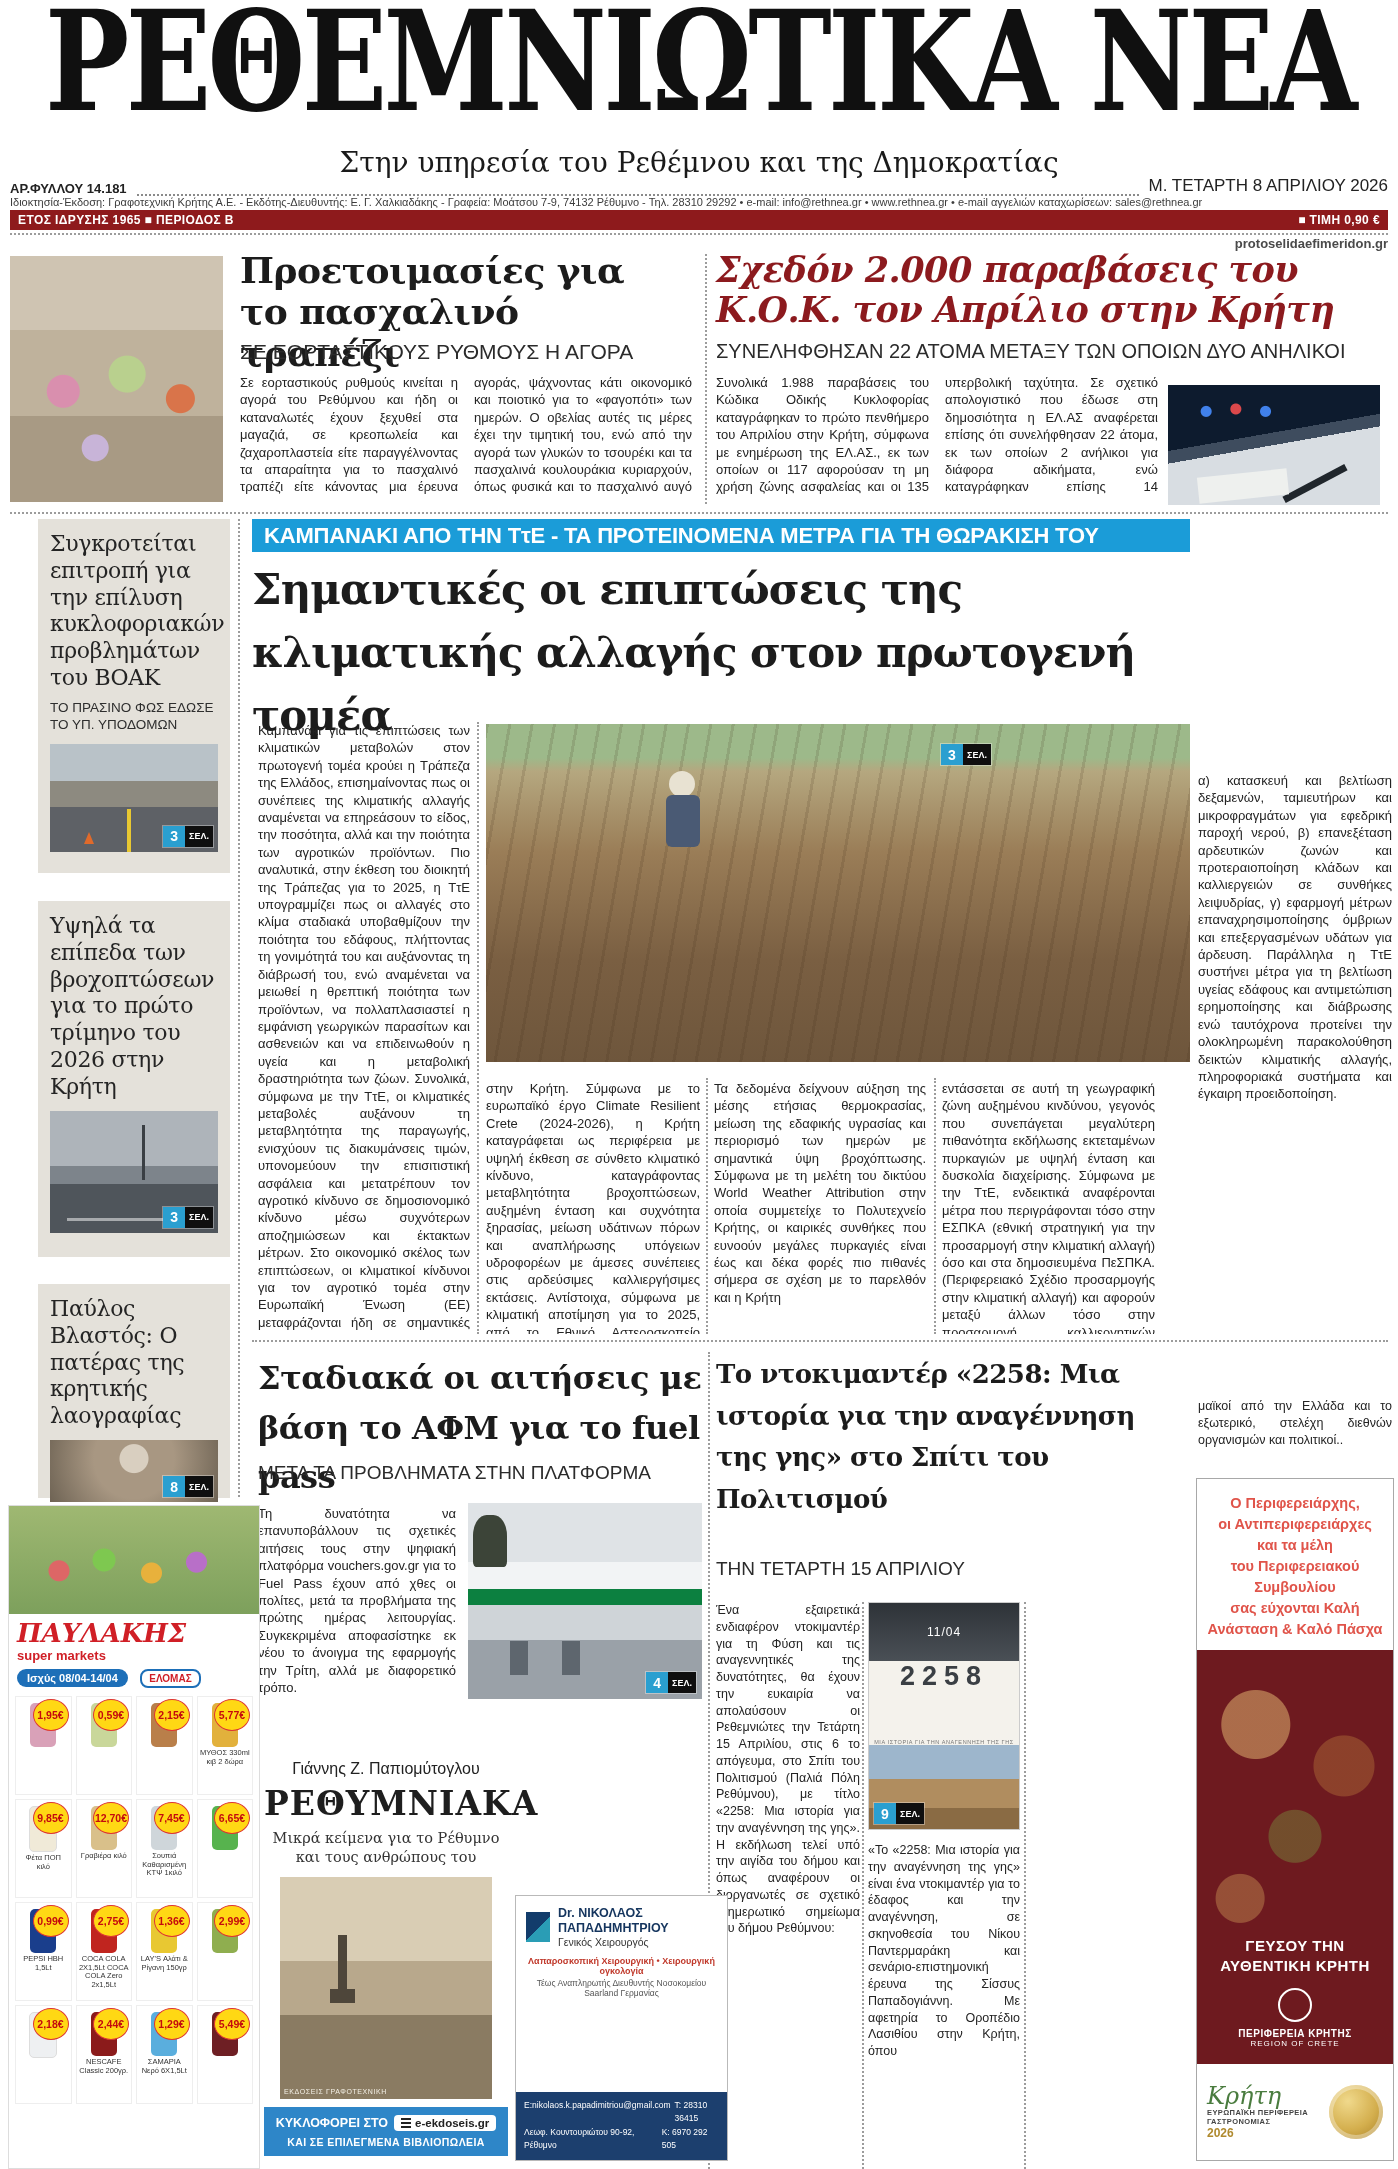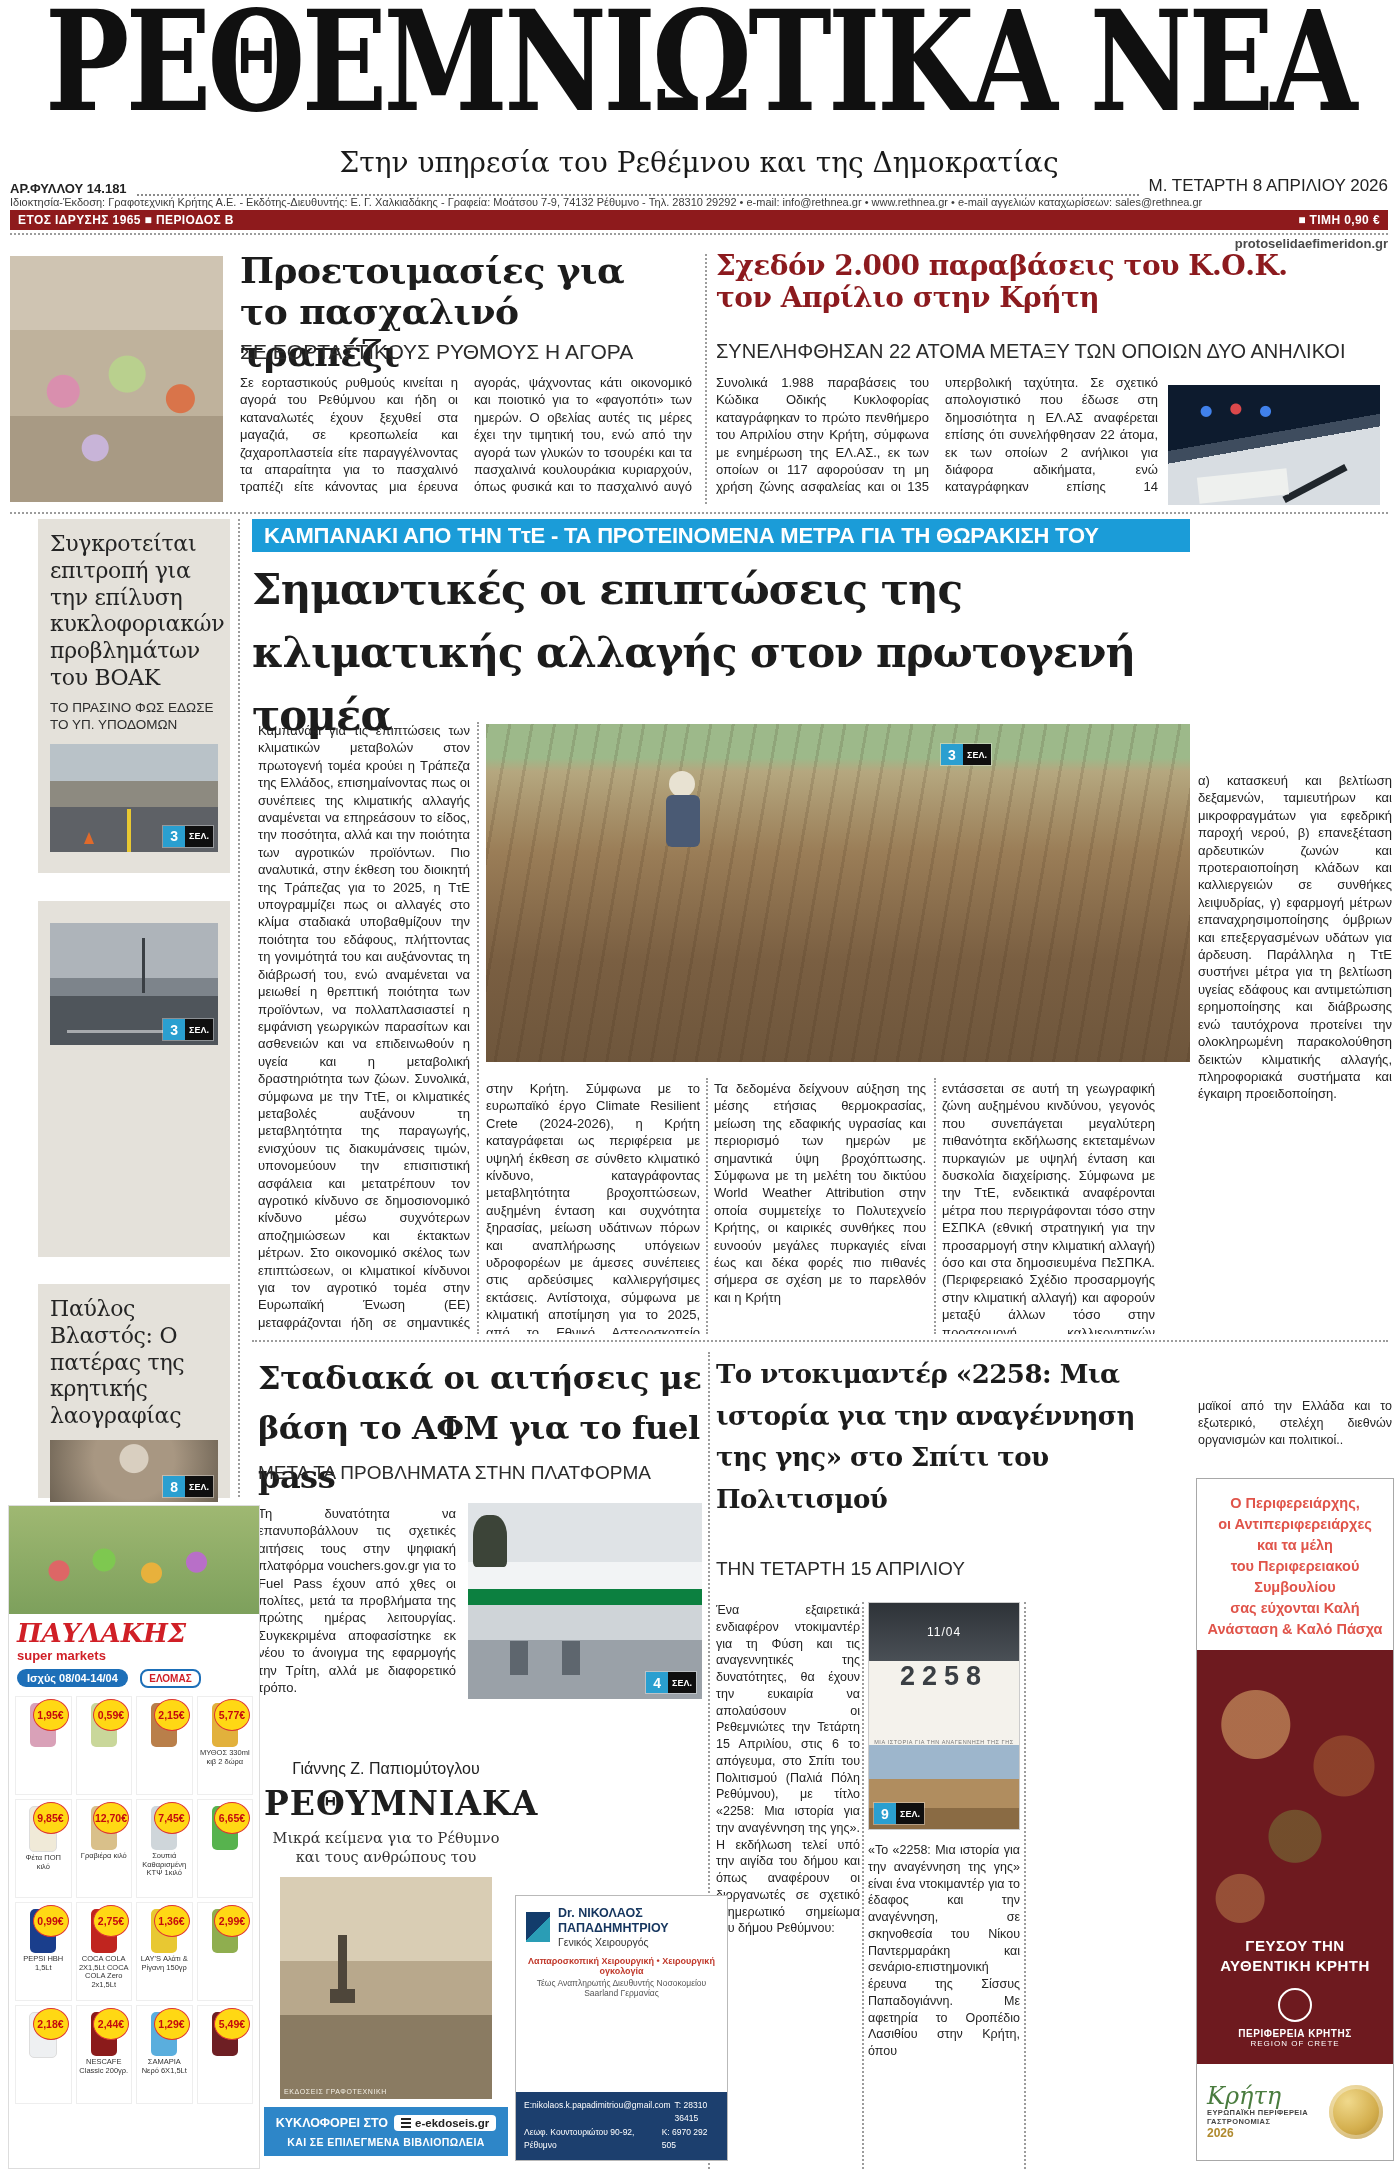--- a/index.html
+++ b/index.html
@@ -143,21 +143,21 @@
        linear-gradient(180deg,#cfc4b2 0 30%,#bfb29c 30% 65%,#a89a84 65%);"></div>
   <div class="abs headline" style="left:240px;top:250px;width:420px;font-size:36px;line-height:1.15;">Προετοιμασίες για το πασχαλινό τραπέζι</div>
   <div class="abs kicker" style="left:240px;top:340px;font-size:21px;">ΣΕ ΕΟΡΤΑΣΤΙΚΟΥΣ ΡΥΘΜΟΥΣ Η ΑΓΟΡΑ</div>
   <div class="abs bodytext cols2" style="left:240px;top:374px;width:452px;height:128px;">
     <span>Σε εορταστικούς ρυθμούς κινείται η αγορά του Ρεθύμνου και ήδη οι καταναλωτές έχουν ξεχυθεί στα μαγαζιά, σε κρεοπωλεία και ζαχαροπλαστεία είτε παραγγέλνοντας τα απαραίτητα για το πασχαλινό τραπέζι είτε κάνοντας μια έρευνα αγοράς, ψάχνοντας κάτι οικονομικό και ποιοτικό για το «φαγοπότι» των ημερών. Ο οβελίας αυτές τις μέρες έχει την τιμητική του, ενώ από την αγορά των γλυκών το τσουρέκι και τα πασχαλινά κουλουράκια κυριαρχούν, όπως φυσικά και το πασχαλινό αυγό το οποίο λαχταρούν τόσο μικροί όσο μεγάλοι.</span>
     
   </div>
 
   <div class="abs dot-v" style="left:705px;top:254px;height:250px;"></div>
 
-  <div class="abs headline" style="left:716px;top:250px;width:620px;font-size:28px;line-height:1.15;color:#8c1a1e;">Σχεδόν 2.000 παραβάσεις του Κ.Ο.Κ. τον Απρίλιο στην Κρήτη</div>
+  <div class="abs headline" style="left:716px;top:250px;width:620px;font-size:35px;line-height:1.15;color:#8c1a1e;font-style:italic;">Σχεδόν 2.000 παραβάσεις του Κ.Ο.Κ. τον Απρίλιο στην Κρήτη</div>
   <div class="abs kicker" style="left:716px;top:340px;font-size:20px;">ΣΥΝΕΛΗΦΘΗΣΑΝ 22 ΑΤΟΜΑ ΜΕΤΑΞΥ ΤΩΝ ΟΠΟΙΩΝ ΔΥΟ ΑΝΗΛΙΚΟΙ</div>
   <div class="abs bodytext cols2" style="left:716px;top:374px;width:442px;height:130px;">
     <span>Συνολικά 1.988 παραβάσεις του Κώδικα Οδικής Κυκλοφορίας καταγράφηκαν το πρώτο πενθήμερο του Απριλίου στην Κρήτη, σύμφωνα με ενημέρωση της ΕΛ.ΑΣ., εκ των οποίων οι 117 αφορούσαν τη μη χρήση ζώνης ασφαλείας και οι 135 υπερβολική ταχύτητα. Σε σχετικό απολογιστικό που έδωσε στη δημοσιότητα η ΕΛ.ΑΣ αναφέρεται επίσης ότι συνελήφθησαν 22 άτομα, εκ των οποίων 2 ανήλικοι για διάφορα αδικήματα, ενώ καταγράφηκαν επίσης 14 παραβάσεις του αντικαπνιστικού νόμου και μία των κανόνων ευζωίας ζώων συντροφιάς.</span>
     
   </div>
   <div class="photo" style="left:1168px;top:385px;width:212px;height:120px;background:
        radial-gradient(circle at 18% 22%, rgba(70,140,255,.9) 0 5px, transparent 6px),
        radial-gradient(circle at 32% 20%, rgba(255,80,80,.85) 0 5px, transparent 6px),
        radial-gradient(circle at 46% 22%, rgba(70,140,255,.9) 0 5px, transparent 6px),
        linear-gradient(170deg,#0d1b2e 0 42%,#3e4c5e 42% 50%,#d8dde2 50%);">
@@ -176,20 +176,21 @@
       <div style="position:absolute;left:20%;bottom:8px;width:0;height:0;border-left:5px solid transparent;border-right:5px solid transparent;border-bottom:12px solid #e06a2b;"></div>
       <div style="position:absolute;left:70%;bottom:6px;width:0;height:0;border-left:5px solid transparent;border-right:5px solid transparent;border-bottom:12px solid #e06a2b;"></div>
       <div class="badge">
         <span class="n">3</span>
         <span class="s">ΣΕΛ.</span>
       </div>
     </div>
   </div>
 
   <div class="teaser" style="left:38px;top:901px;width:192px;height:356px;">
+    <div class="t">Υψηλά τα επίπεδα των βροχοπτώσεων για το πρώτο τρίμηνο του 2026 στην Κρήτη</div>
     <div class="tphoto" style="height:122px;background:
          linear-gradient(180deg,#aeb4ba 0 45%,#7d848b 45% 60%,#4f555b 60%);">
       <div style="position:absolute;left:55%;top:12%;width:3px;height:45%;background:#3a3f44;"></div>
       <div style="position:absolute;left:10%;bottom:10%;width:80%;height:3px;background:rgba(255,255,255,.5);"></div>
       <div class="badge">
         <span class="n">3</span>
         <span class="s">ΣΕΛ.</span>
       </div>
     </div>
   </div>

